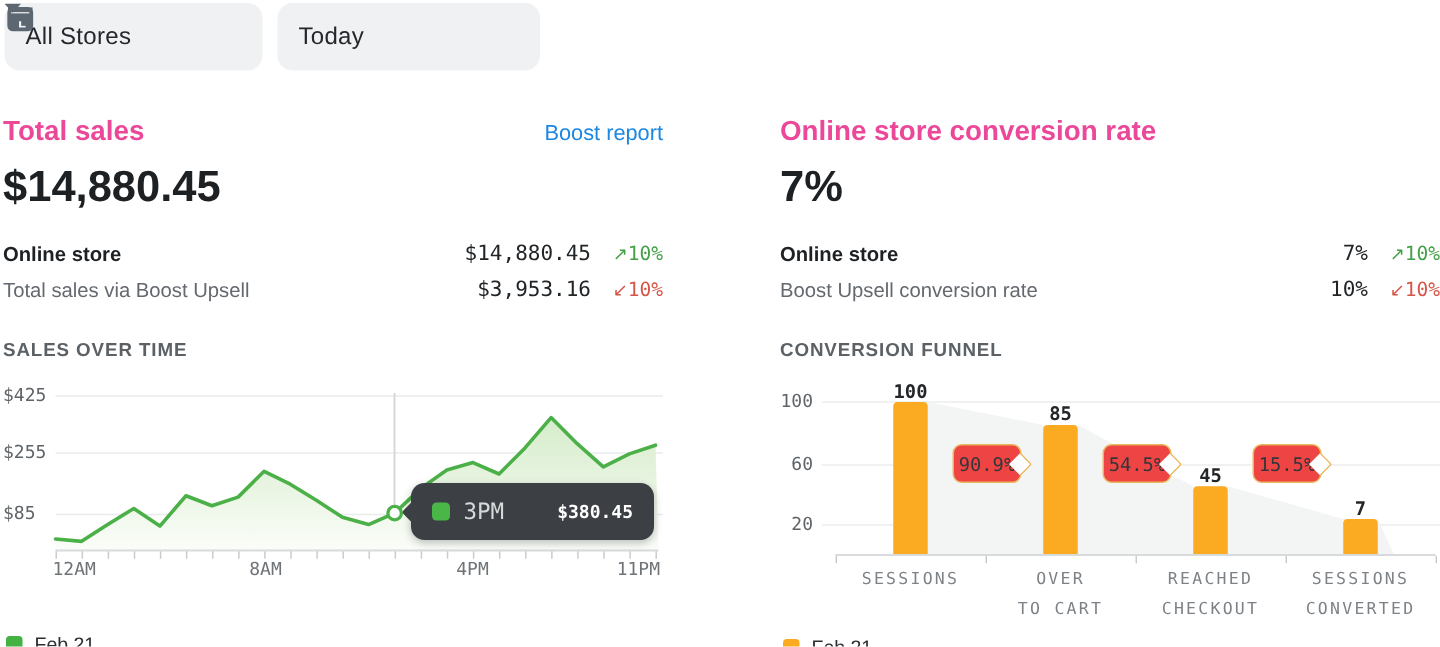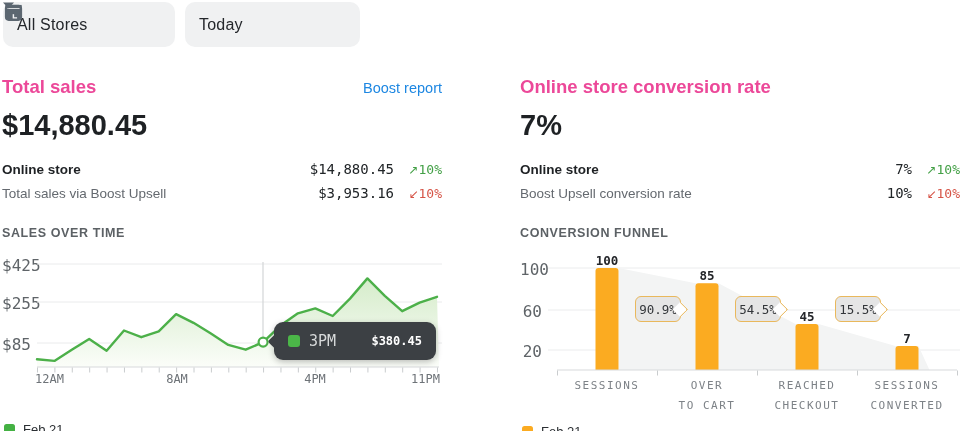--- a/index.html
+++ b/index.html
@@ -49,21 +49,21 @@
   .legend { display:flex; align-items:center; gap:8px; margin-left:2px;
             font-size:13px; color:#2b2f33; }
   .legend-sq { width:11px; height:11px; border-radius:2.5px; }
   .sq-green  { background:#44b143; }
   .sq-orange { background:#fbab21; }
 
   
   .chart-wrap { position:relative; margin-top:12px; }
   #sales-chart { width:440px; height:140px; }
   #sales-chart .ylab, #funnel-chart .ylab {
-    position:absolute; left:0; font-size:16px; color:#5f6468; }
+    position:absolute; left:0; font-size:12px; color:#5f6468; }
   .xlab { position:absolute; font-size:12px; color:#6e7378; }
   #sales-legend { margin-top:30px; }
   #funnel-legend { margin-top:7px; }
 
   .tooltip {
     position:absolute; left:272px; top:70px; width:162px; height:38px;
     background:#3c4044; border-radius:9px; display:flex; align-items:center;
     padding:0 14px; gap:9px; box-shadow:0 2px 6px rgba(0,0,0,.25);
   }
   .tooltip::before {
@@ -74,21 +74,21 @@
   .tooltip .tt-time { font-size:15px; color:#d7d9da; }
   .tooltip .tt-val { margin-left:auto; font-size:12px; font-weight:bold; color:#ffffff; }
 
   
   #funnel-chart { width:440px; height:165px; }
   .bar-val { position:absolute; width:60px; text-align:center;
              font-size:12.5px; font-weight:bold; color:#24262a; }
   .cat-lab { position:absolute; top:124px; width:100px; text-align:center;
              font-size:11px; color:#7d8287; letter-spacing:1.5px; line-height:1.8; }
   .tag {
-    position:absolute; top:44px; width:46px; height:26px; background:#e5e5e5;
+    position:absolute; top:44px; width:46px; height:26px; background:#ef4444;
     border:1.5px solid #e9b85c; border-radius:6px;
     display:flex; align-items:center; justify-content:center;
     font-size:12.5px; color:#33363a;
   }
   .tag::after {
     content:""; position:absolute; right:-6px; top:50%; margin-top:-5px;
     width:10px; height:10px; background:#fff; transform:rotate(45deg);
     border-top:1.5px solid #e9b85c; border-right:1.5px solid #e9b85c;
     border-radius:0 2px 0 0;
   }

